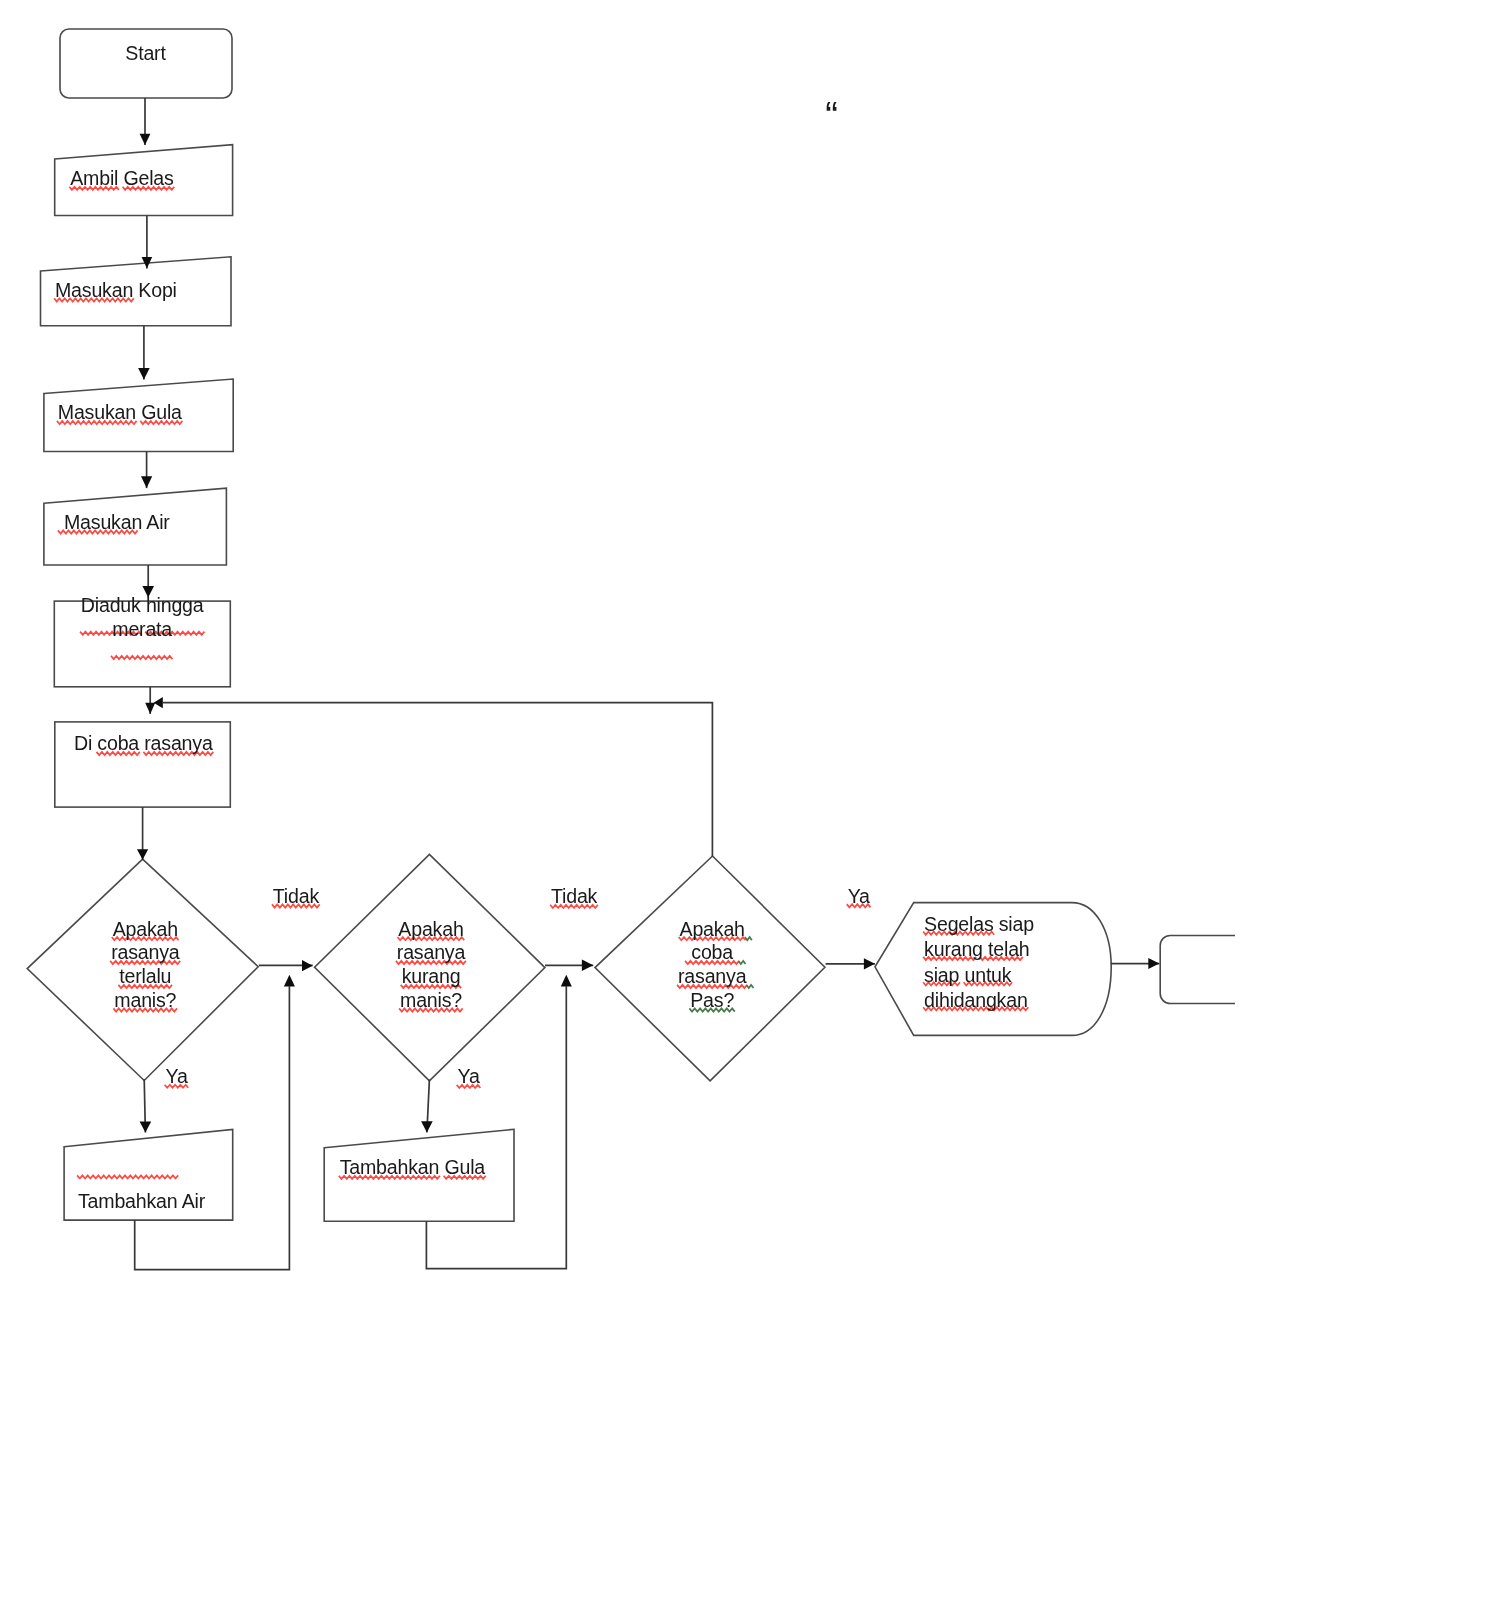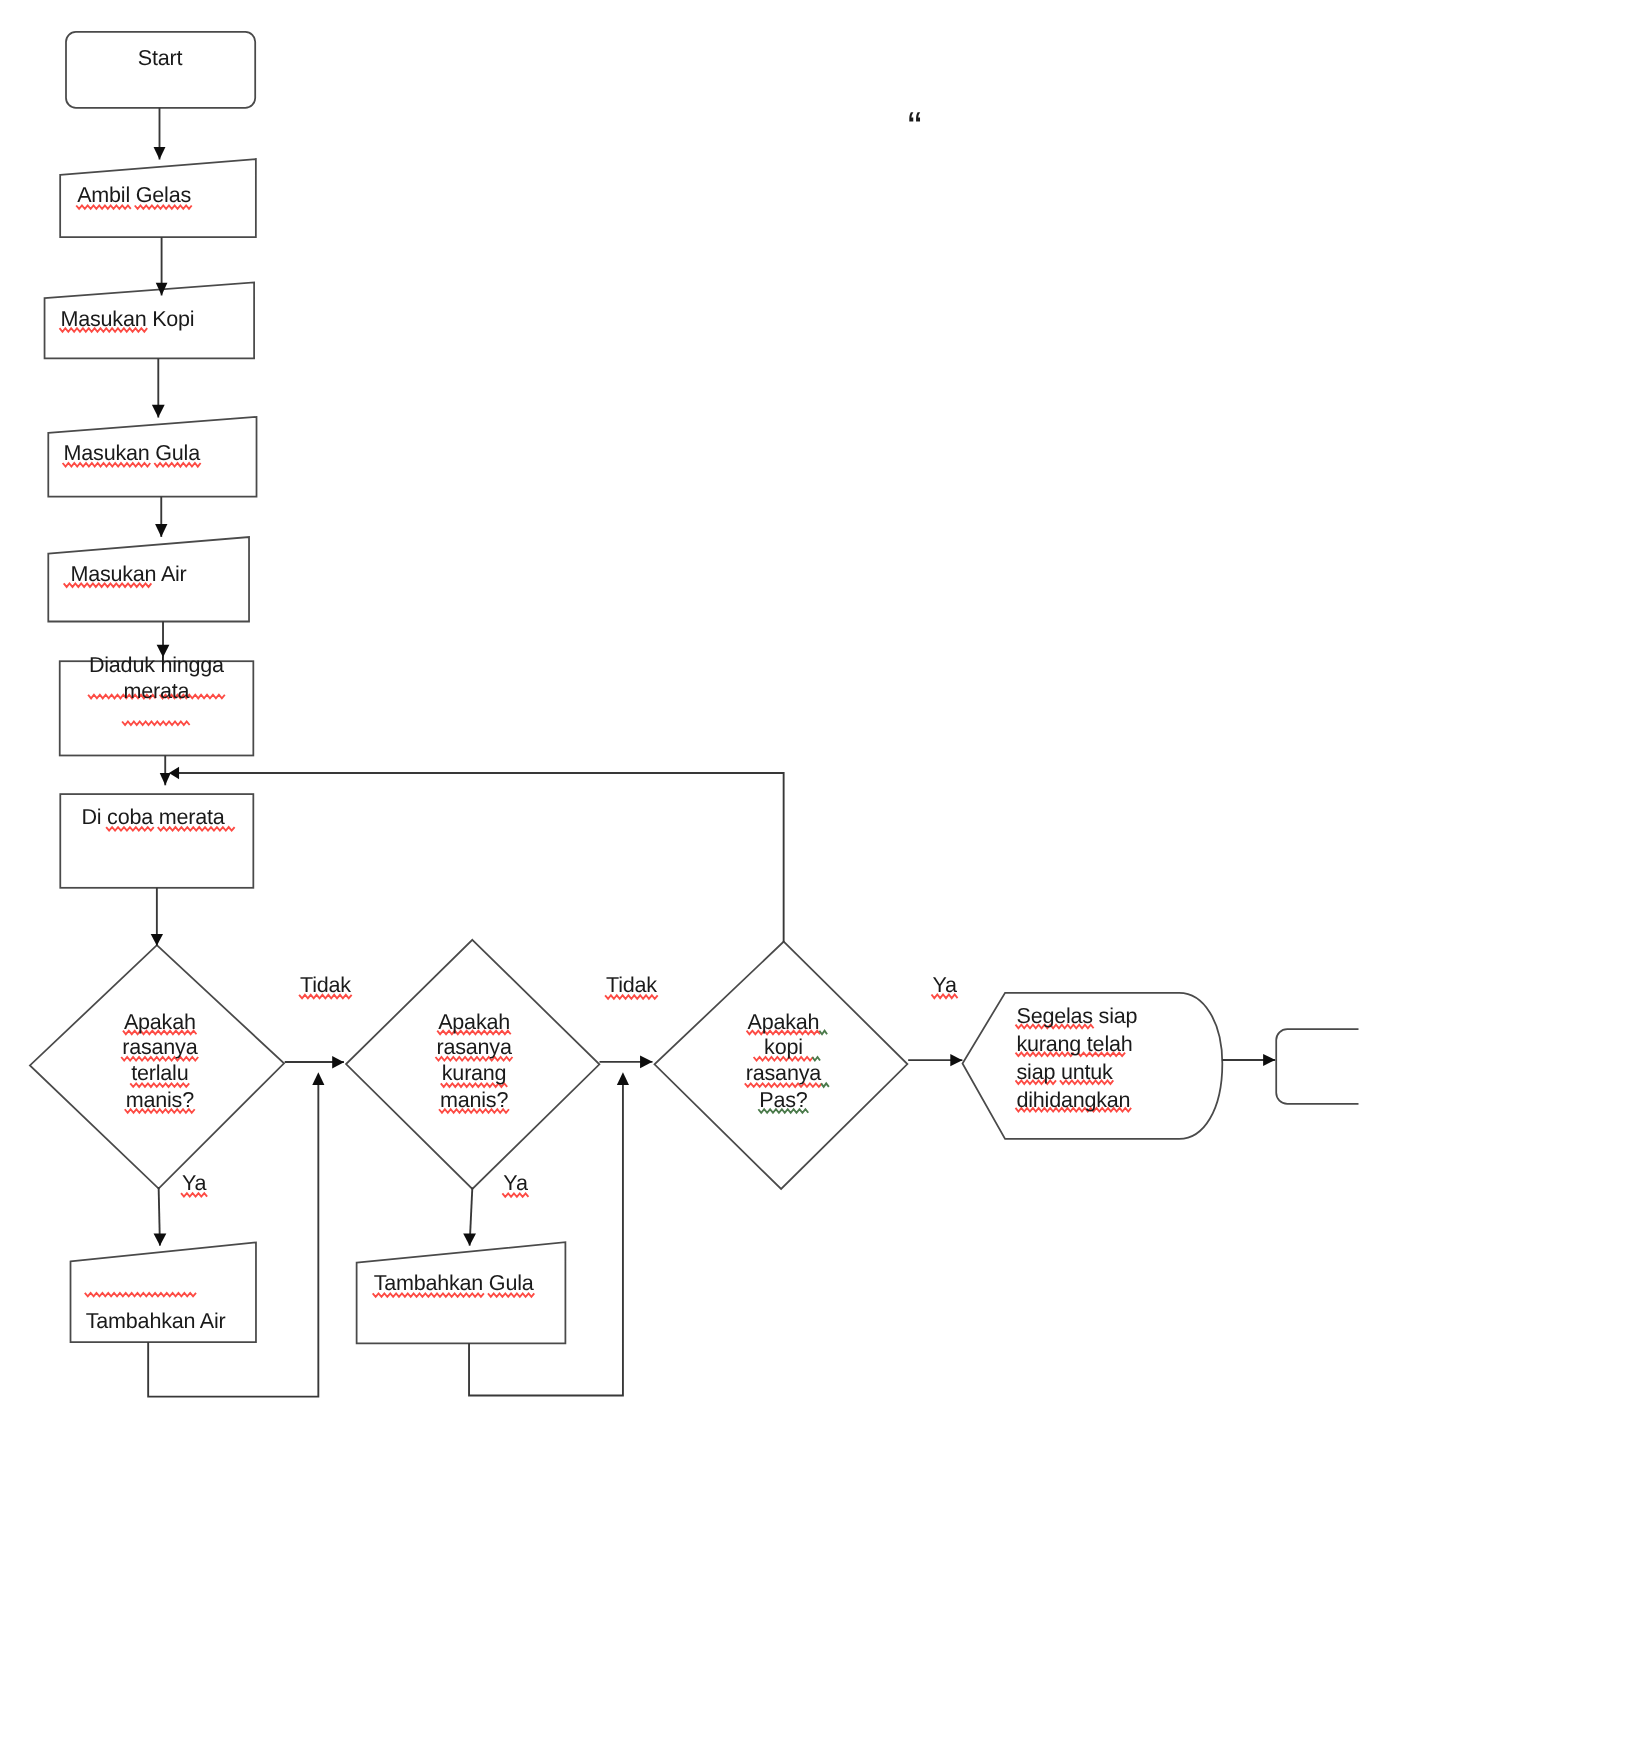--- a/index.html
+++ b/index.html
@@ -117,24 +117,24 @@
   <path class="red" d="M846.8 904.1L849.4 907.4L852.1 904.1L854.7 907.4L857.3 904.1L860.0 907.4L862.6 904.1L865.2 907.4L867.9 904.1L870.5 907.4"></path>
   <path class="red" d="M164.6 1084.7L167.2 1087.8L169.9 1084.7L172.5 1087.8L175.1 1084.7L177.8 1087.8L180.4 1084.7L183.0 1087.8L185.7 1084.7L188.3 1087.8"></path>
   <path class="red" d="M456.7 1084.9L459.3 1088.0L462.0 1084.9L464.6 1088.0L467.2 1084.9L469.9 1088.0L472.5 1084.9L475.1 1088.0L477.8 1084.9L480.4 1088.0"></path>
 </svg>
 <div class="txt ctr" style="left:145.5px;top:42.1px;"><span>Start</span></div>
 <div class="txt" style="left:70.2px;top:167.2px;"><span>Ambil Gelas</span></div>
 <div class="txt" style="left:55px;top:278.8px;"><span>Masukan Kopi</span></div>
 <div class="txt" style="left:57.8px;top:401.4px;"><span>Masukan Gula</span></div>
 <div class="txt" style="left:64px;top:510.9px;"><span>Masukan Air</span></div>
 <div class="txt ctr" style="left:142.2px;top:593px;line-height:24.3px;"><span class="ln"><span>Diaduk hingga</span></span><span class="ln"><span>merata</span></span></div>
-<div class="txt" style="left:74px;top:732.4px;"><span>Di coba merata</span></div>
+<div class="txt" style="left:74px;top:732.4px;"><span>Di coba rasanya</span></div>
 <div class="txt ctr" style="left:145.3px;top:917.5px;"><span class="ln"><span>Apakah</span></span><span class="ln"><span>rasanya</span></span><span class="ln"><span>terlalu</span></span><span class="ln"><span>manis?</span></span></div>
 <div class="txt ctr" style="left:431px;top:917.5px;"><span class="ln"><span>Apakah</span></span><span class="ln"><span>rasanya</span></span><span class="ln"><span>kurang</span></span><span class="ln"><span>manis?</span></span></div>
-<div class="txt ctr" style="left:712.2px;top:917.5px;"><span class="ln"><span>Apakah</span></span><span class="ln"><span>kopi</span></span><span class="ln"><span>rasanya</span></span><span class="ln"><span>Pas?</span></span></div>
+<div class="txt ctr" style="left:712.2px;top:917.5px;"><span class="ln"><span>Apakah</span></span><span class="ln"><span>coba</span></span><span class="ln"><span>rasanya</span></span><span class="ln"><span>Pas?</span></span></div>
 <div class="txt" style="left:924.1px;top:912px;line-height:25.3px;"><span class="ln"><span>Segelas siap</span></span><span class="ln"><span>kurang telah</span></span><span class="ln"><span>siap untuk</span></span><span class="ln"><span>dihidangkan</span></span></div>
 <div class="txt ctr" style="left:1255px;top:949.8px;"><span>End</span></div>
 <div class="txt" style="left:78px;top:1190px;"><span>Tambahkan Air</span></div>
 <div class="txt" style="left:339.7px;top:1156.2px;text-align:center;"><span>Tambahkan Gula</span></div>
 <div class="txt" style="left:272.8px;top:884.9px;"><span>Tidak</span></div>
 <div class="txt" style="left:551px;top:885.2px;"><span>Tidak</span></div>
 <div class="txt" style="left:847.7px;top:884.6px;"><span>Ya</span></div>
 <div class="txt" style="left:165.5px;top:1065.1px;"><span>Ya</span></div>
 <div class="txt" style="left:457.6px;top:1065.3px;"><span>Ya</span></div>
 <div class="quote" style="left:825.3px;top:96.8px;">“</div>

